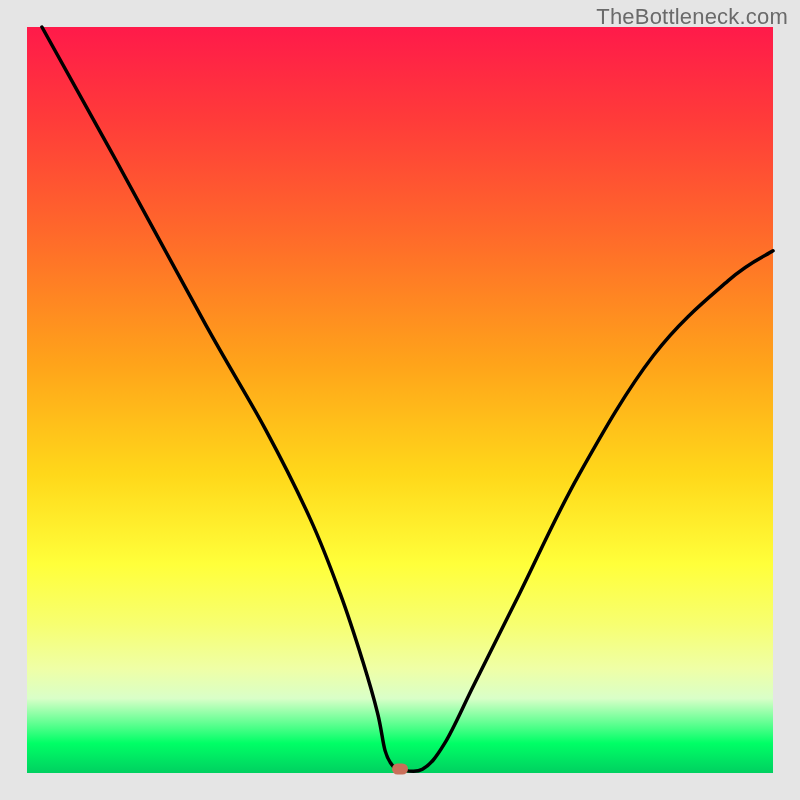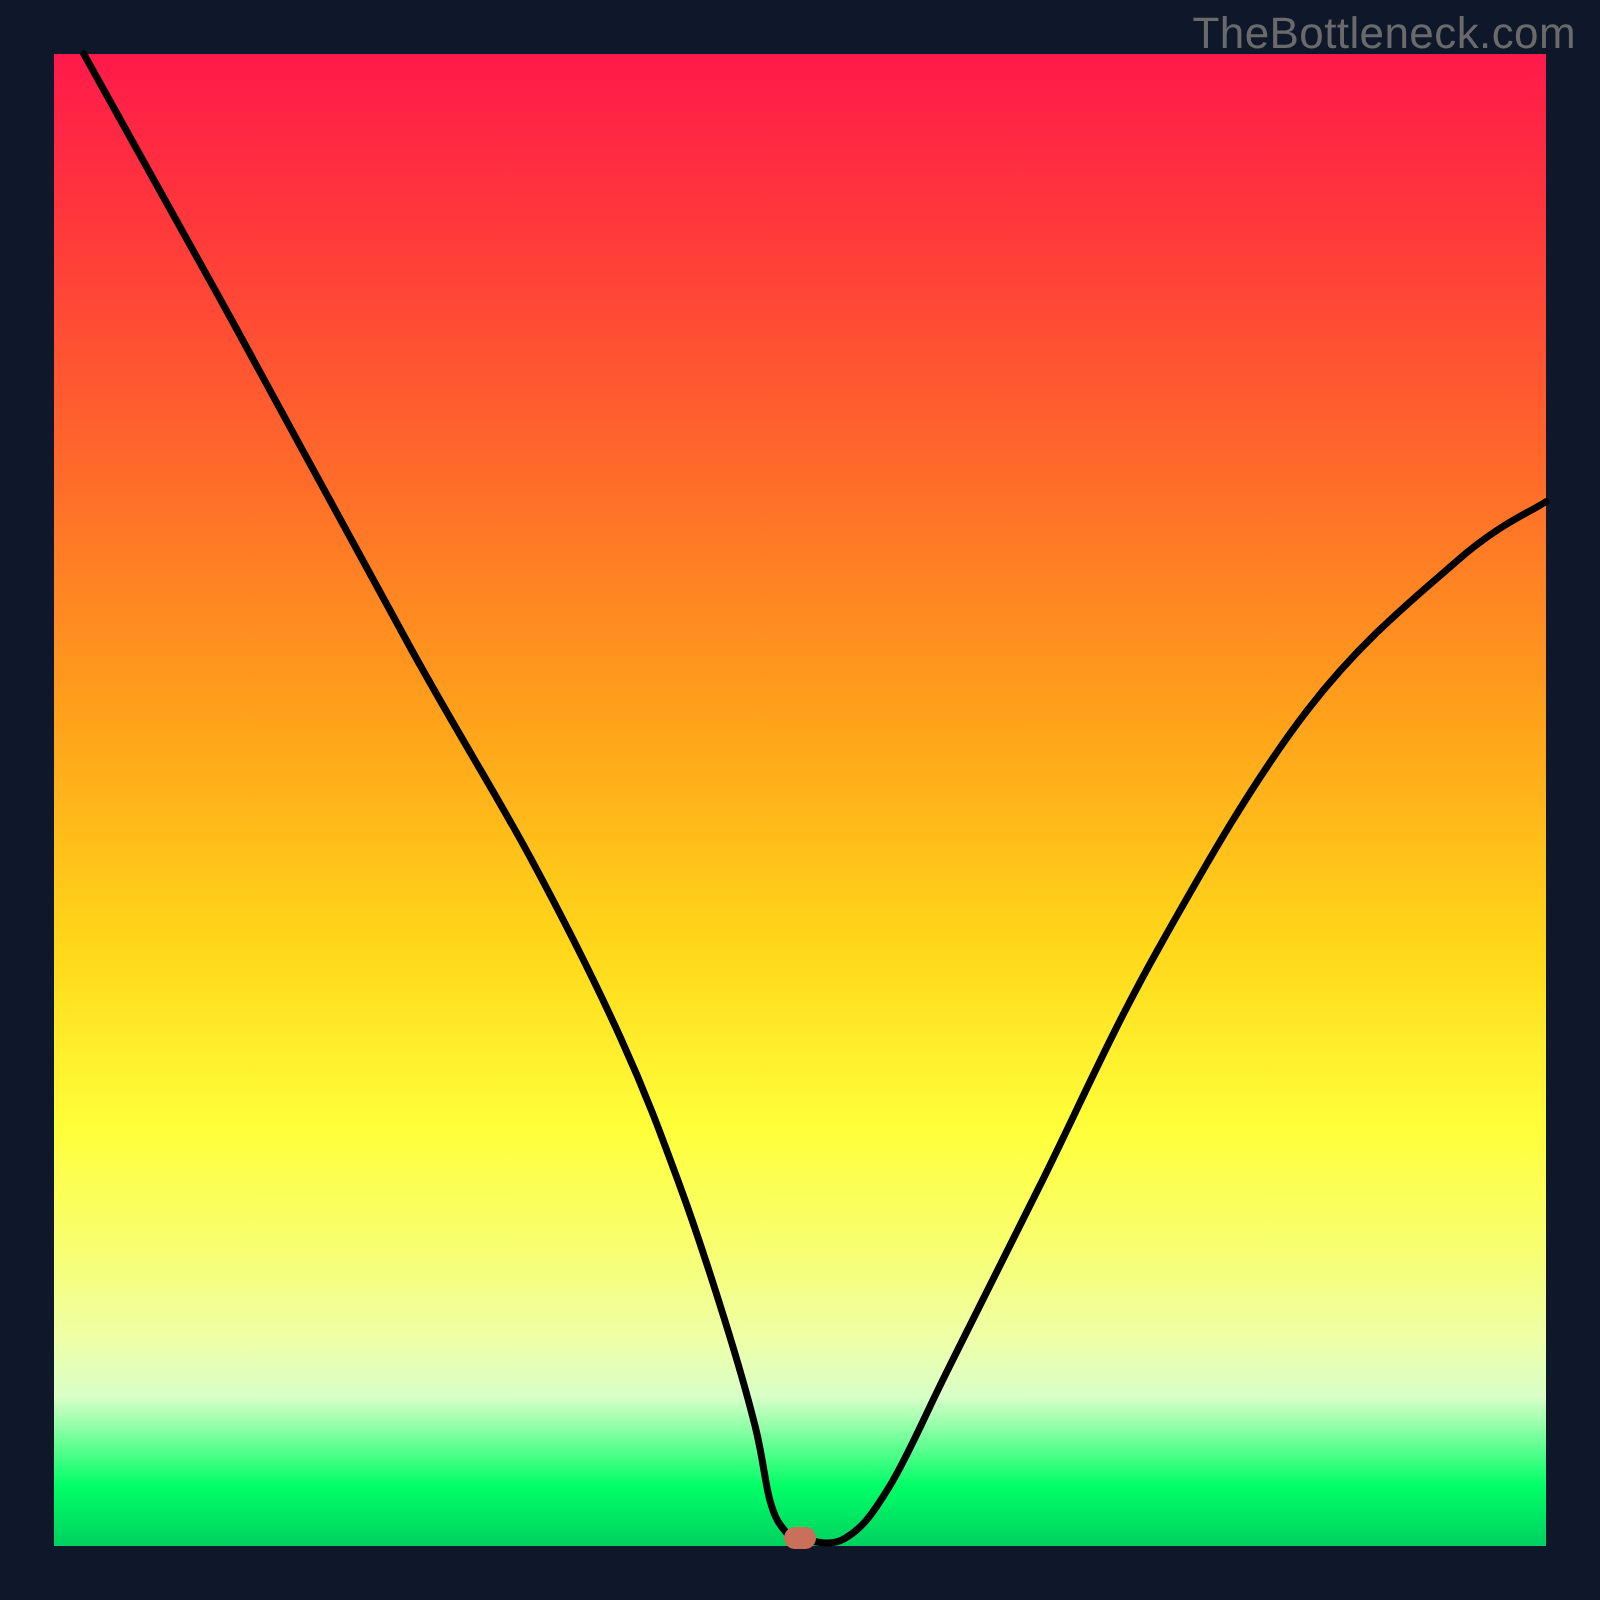--- a/index.html
+++ b/index.html
@@ -8,21 +8,21 @@
     width: 800px;
     height: 800px;
     overflow: hidden;
     background: #000;
     font-family: Arial, Helvetica, sans-serif;
   }
   .frame {
     position: relative;
     width: 800px;
     height: 800px;
-    background: #0f172a;
+    background: #e5e5e5;
   }
   .watermark {
     position: absolute;
     top: 4px;
     right: 12px;
     color: #6a6a6a;
     font-size: 22px;
     font-weight: 500;
     letter-spacing: 0.2px;
     z-index: 10;

